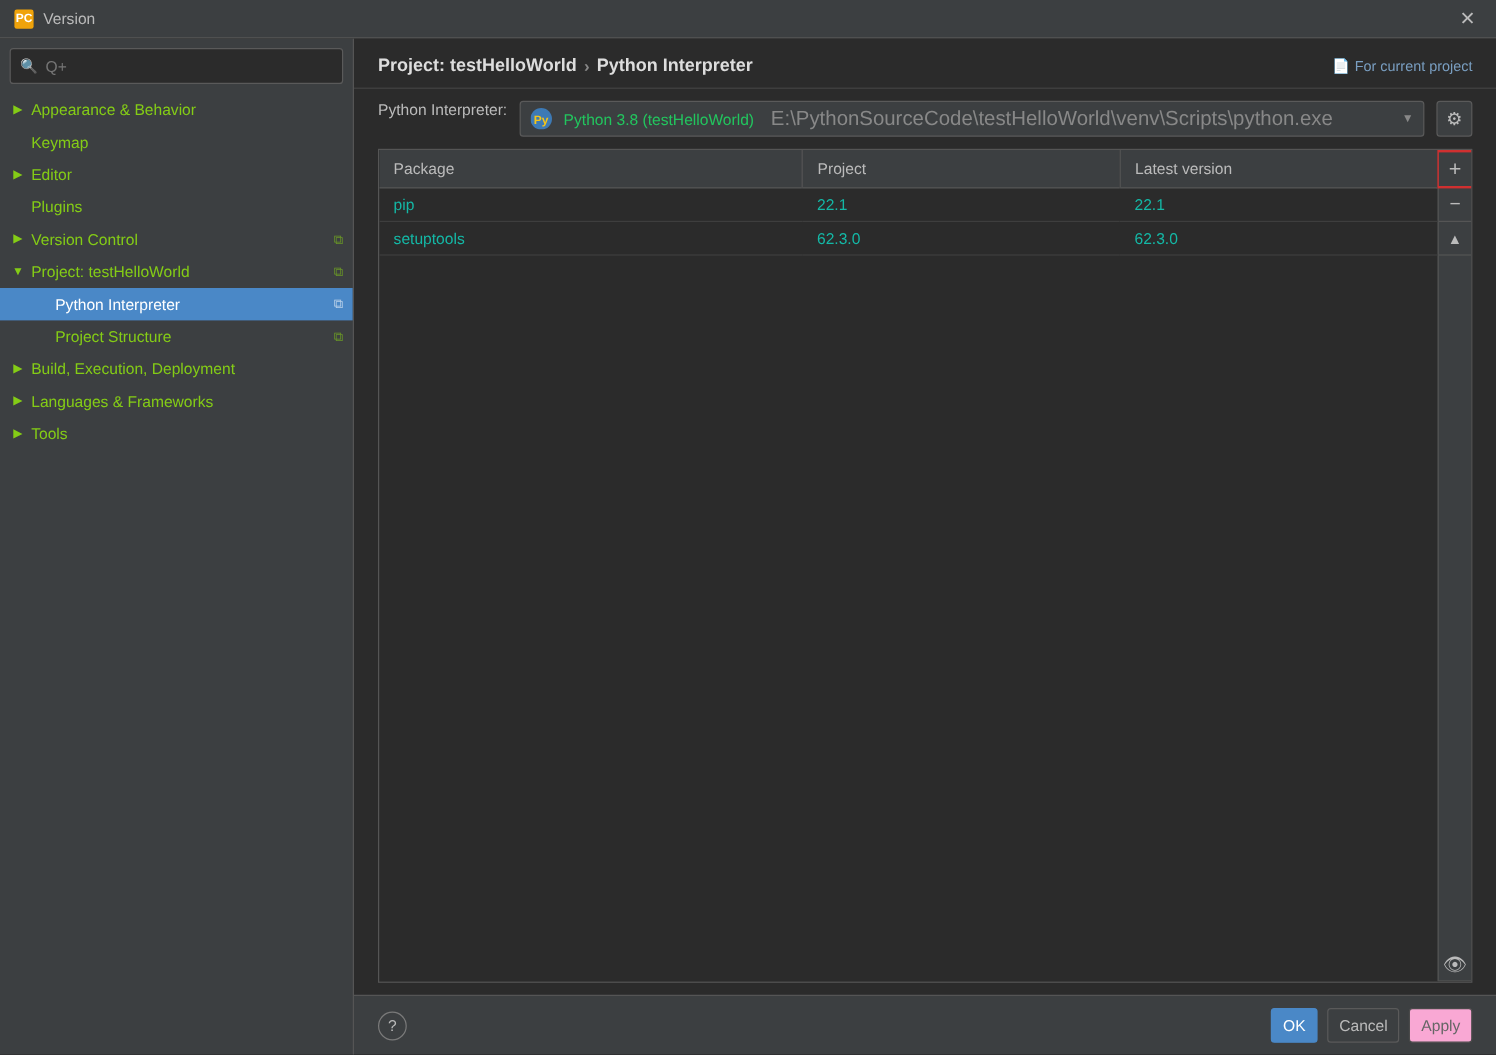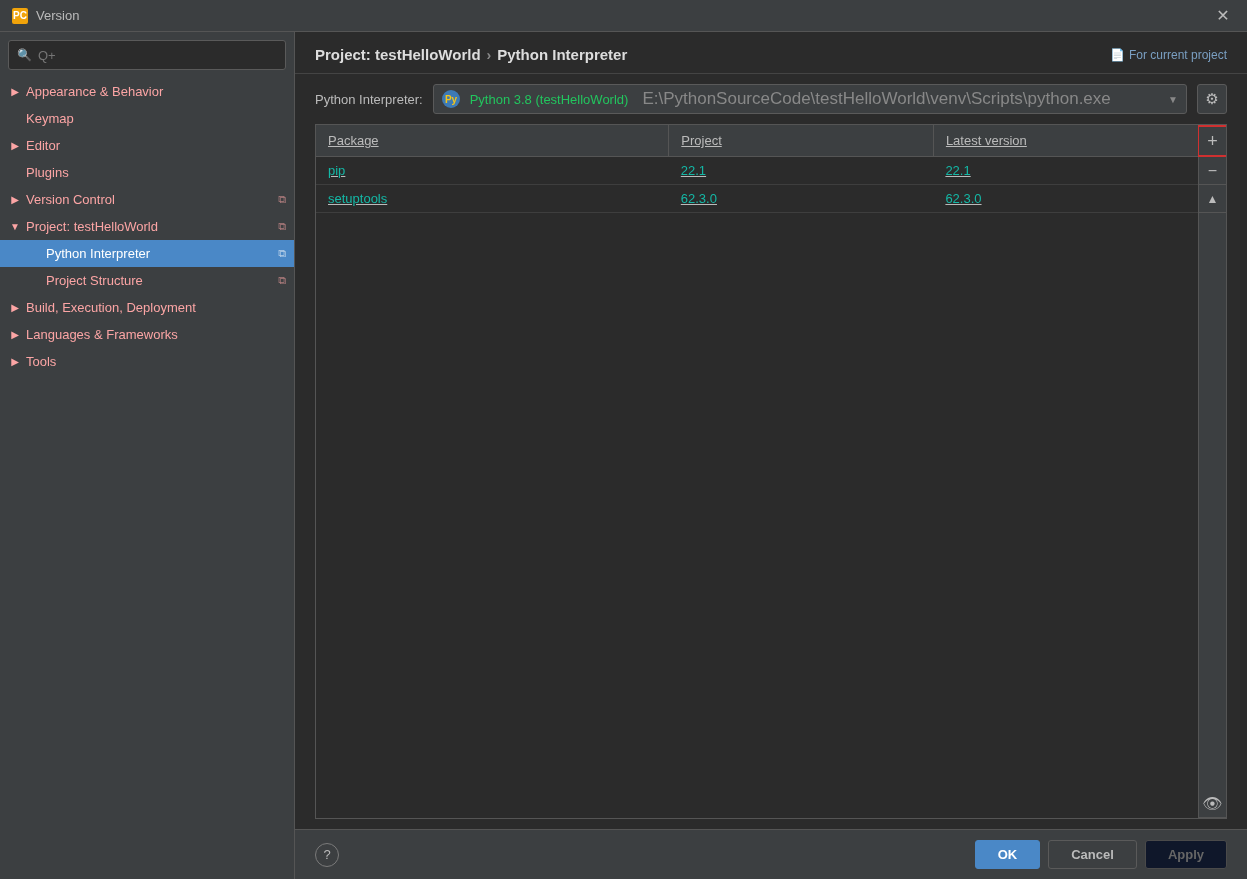--- a/index.html
+++ b/index.html
@@ -99,21 +99,21 @@
       color: #bbbbbb;
       font-size: 13px;
       flex: 1;
     }
 
     .sidebar-item {
       display: flex;
       align-items: center;
       padding: 6px 8px;
       cursor: pointer;
-      color: #fca5a5;
+      color: #84cc16;
       user-select: none;
     }
     .sidebar-item.selected { background: #4a88c7; color: #ffffff; }
     .sidebar-item.level0 { padding-left: 8px; font-weight: 500; }
     .sidebar-item.level2 { padding-left: 46px; }
 
     .arrow {
       display: inline-block;
       width: 14px;
       height: 14px;
@@ -163,21 +163,20 @@
       font-size: 12px;
       color: #7a9fc2;
       display: flex;
       align-items: center;
       gap: 4px;
     }
 
     
     .interpreter-bar {
       display: flex;
-      align-items: center;
       padding: 10px 20px;
       gap: 10px;
       flex-shrink: 0;
     }
     .interpreter-label {
       color: #bbbbbb;
       font-size: 13px;
       white-space: nowrap;
     }
     .interpreter-select {
@@ -227,21 +226,20 @@
       margin: 0 20px 10px 20px;
       border: 1px solid #555;
       overflow: hidden;
       position: relative;
     }
 
     .table-container {
       flex: 1;
       overflow-y: auto;
       position: relative;
-      text-decoration: underline;
     }
 
     table {
       width: 100%;
       border-collapse: collapse;
     }
     thead tr {
       background: #3c3f41;
       border-bottom: 1px solid #555;
     }
@@ -310,38 +308,37 @@
       justify-content: center;
       cursor: pointer;
       color: #bbbbbb;
       font-size: 13px;
     }
     .bottom-right {
       display: flex;
       gap: 8px;
     }
     .dialog-btn {
-      padding: 6px 22px;
+      padding: 6px 9px;
       border-radius: 3px;
       border: 1px solid #5a5a5a;
       cursor: pointer;
       font-size: 13px;
-      font-weight: bold;
     }
     .dialog-btn.ok {
       background: #4a88c7;
       color: #ffffff;
       border-color: #4a88c7;
     }
     .dialog-btn.cancel {
       background: #3c3f41;
       color: #bbbbbb;
     }
     .dialog-btn.apply {
-      background: #0f172a;
+      background: #f9a8d4;
       color: #666;
       border-color: #4a4a4a;
       cursor: default;
     }
   </style>
 </head>
 <body>
 
 <div class="title-bar">
   <div class="title-bar-left">

